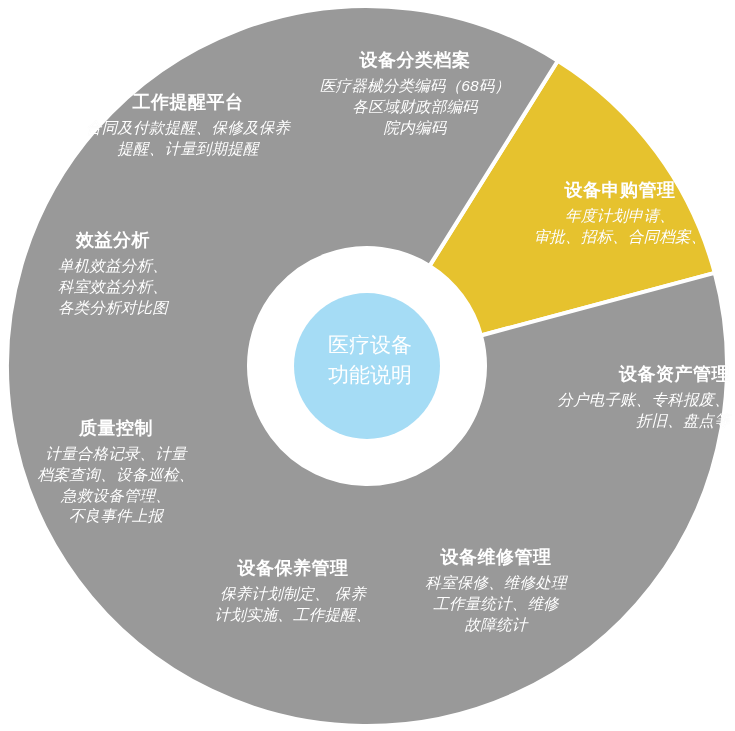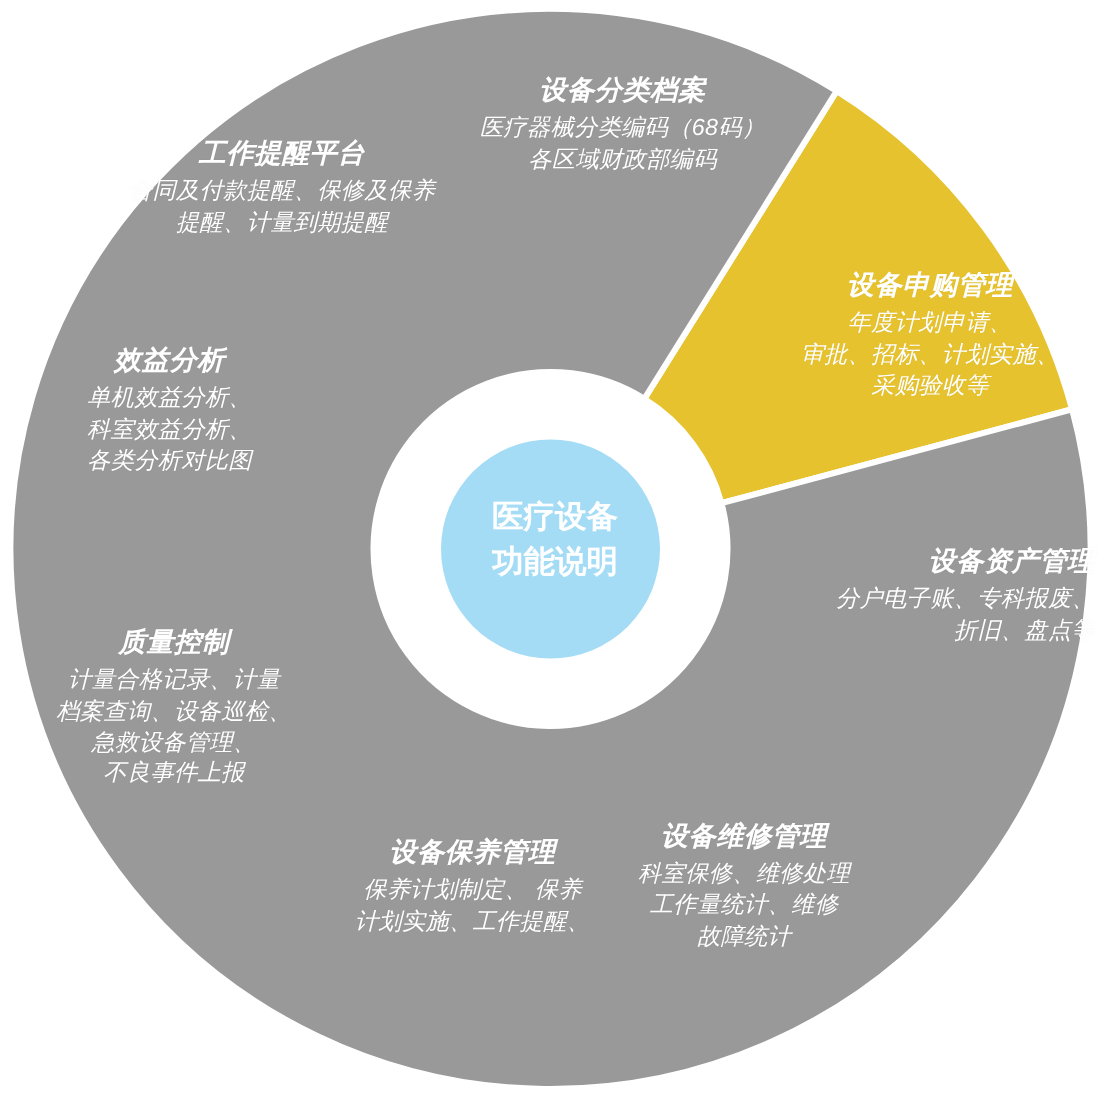--- a/index.html
+++ b/index.html
@@ -34,49 +34,48 @@
     pointer-events: none;
     text-shadow: 0 0 1px rgba(0,0,0,0.06);
   }
   .seg-title {
     display: block;
     font-weight: bold;
     font-size: 18px;
     letter-spacing: 0.5px;
     margin-bottom: 4px;
     white-space: nowrap;
-    font-style: italic;
   }
   .seg-body {
     display: block;
     font-size: 15.5px;
     letter-spacing: 0.2px;
     font-style: italic;
   }
   .seg-body span {
     display: block;
     white-space: nowrap;
   }
   .center-label {
     position: absolute;
     text-align: center;
     color: #ffffff;
-    font-weight: bold;
+    font-weight: normal;
     font-size: 21px;
     line-height: 1.45;
     pointer-events: none;
   }
   .center-label span { display: block; white-space: nowrap; }
 
   
   #lbl-0 { left: 305px; top: 48px;  width: 220px; }
   #lbl-1 { left: 520px; top: 178px; width: 200px; }
   #lbl-2 { left: 524px; top: 362px; width: 206px; text-align: right; }
   #lbl-3 { left: 398px; top: 524px; width: 196px; margin-top: 21px; }
-  #lbl-4 { left: 215px; top: 556px; width: 200px; }
+  #lbl-4 { left: 193px; top: 556px; width: 200px; }
   #lbl-5 { left: 12px;  top: 416px; width: 208px; }
   #lbl-6 { left: 12px;  top: 228px; width: 202px; }
   #lbl-7 { left: 78px;  top: 90px;  width: 220px; }
   #ctr   { left: 280px; top: 330px; width: 180px; }
 </style>
 </head>
 <body>
 
 <div id="stage">
 
@@ -94,29 +93,29 @@
       </g>
     <circle cx="367" cy="366" r="118" fill="#FFFFFF"></circle>
     <circle cx="367" cy="366" r="73" fill="#A5DCF5"></circle>
   </svg>
 
   <div class="seg-label" id="lbl-0">
     <span class="seg-title">设备分类档案</span>
     <span class="seg-body">
         <span>医疗器械分类编码（68码）</span>
         <span>各区域财政部编码</span>
+        <span>院内编码</span>
       </span>
   </div>
 
   <div class="seg-label" id="lbl-1">
     <span class="seg-title">设备申购管理</span>
     <span class="seg-body">
         <span>年度计划申请、</span>
-        <span>审批、招标、计划实施、</span>
-        <span>采购验收等</span>
+        <span>审批、招标、合同档案、</span>
       </span>
   </div>
 
   <div class="seg-label" id="lbl-2">
     <span class="seg-title">设备资产管理</span>
     <span class="seg-body">
         <span>分户电子账、专科报废、</span>
         <span>折旧、盘点等</span>
       </span>
   </div>

